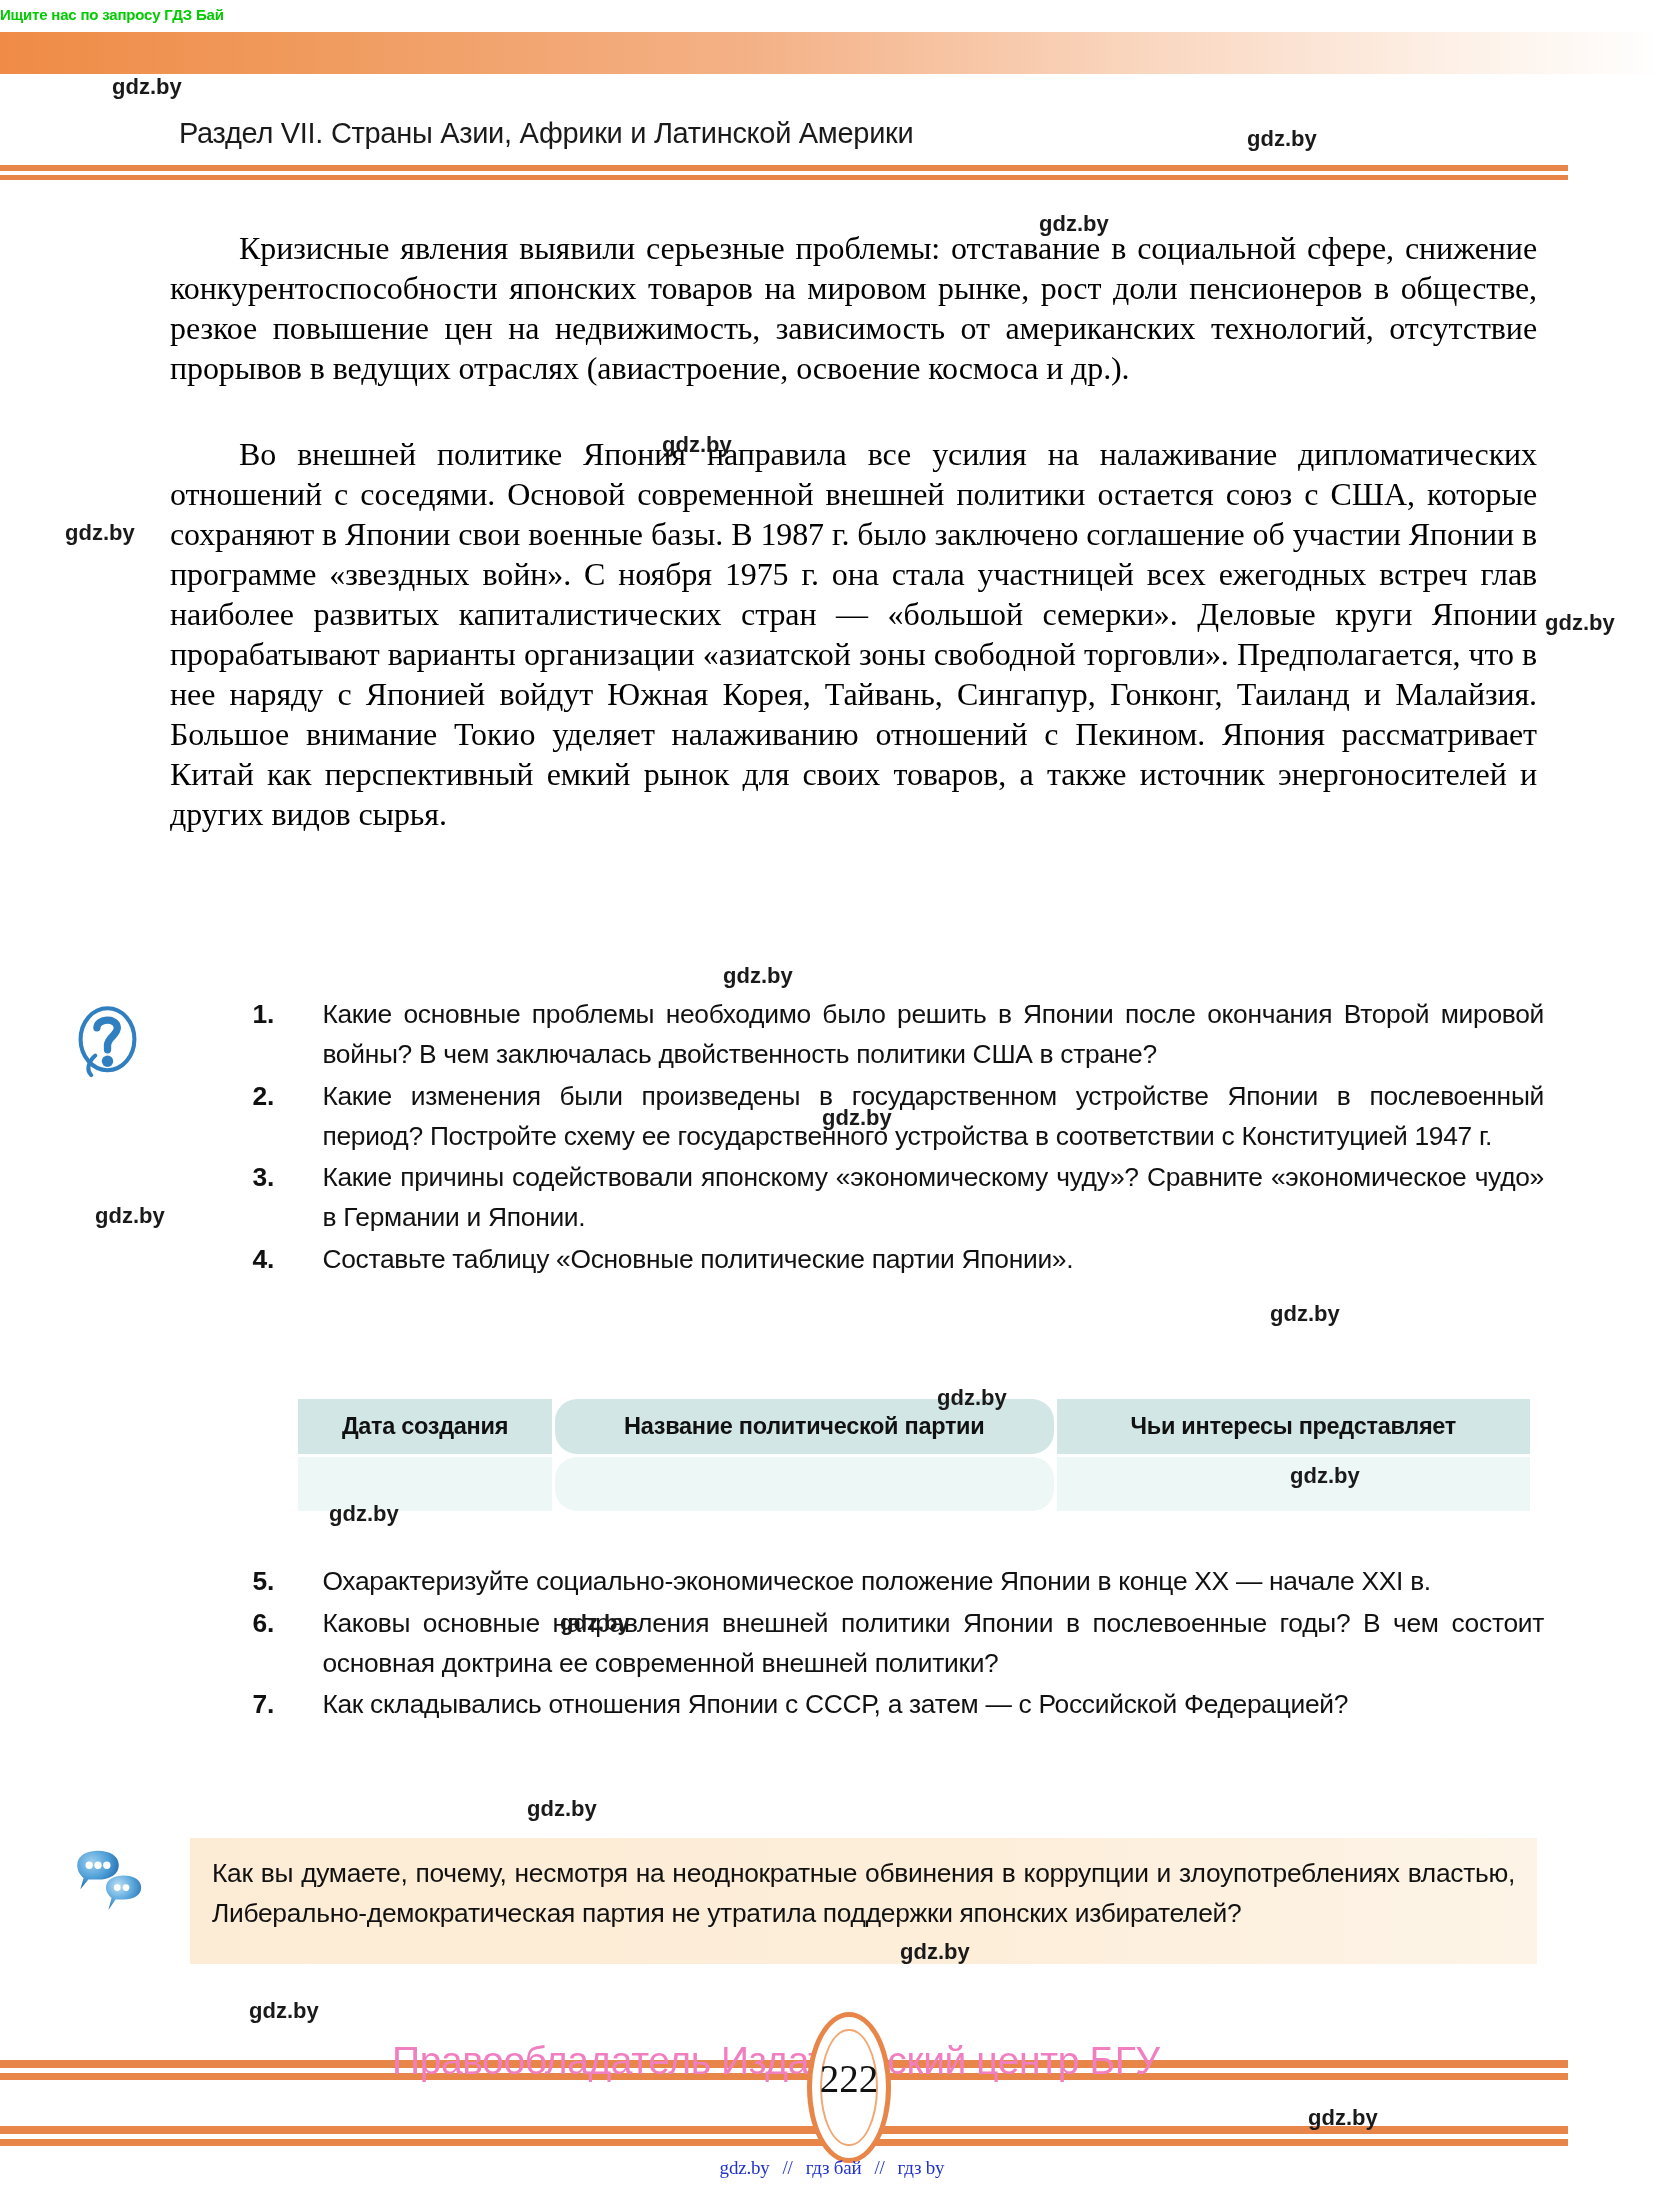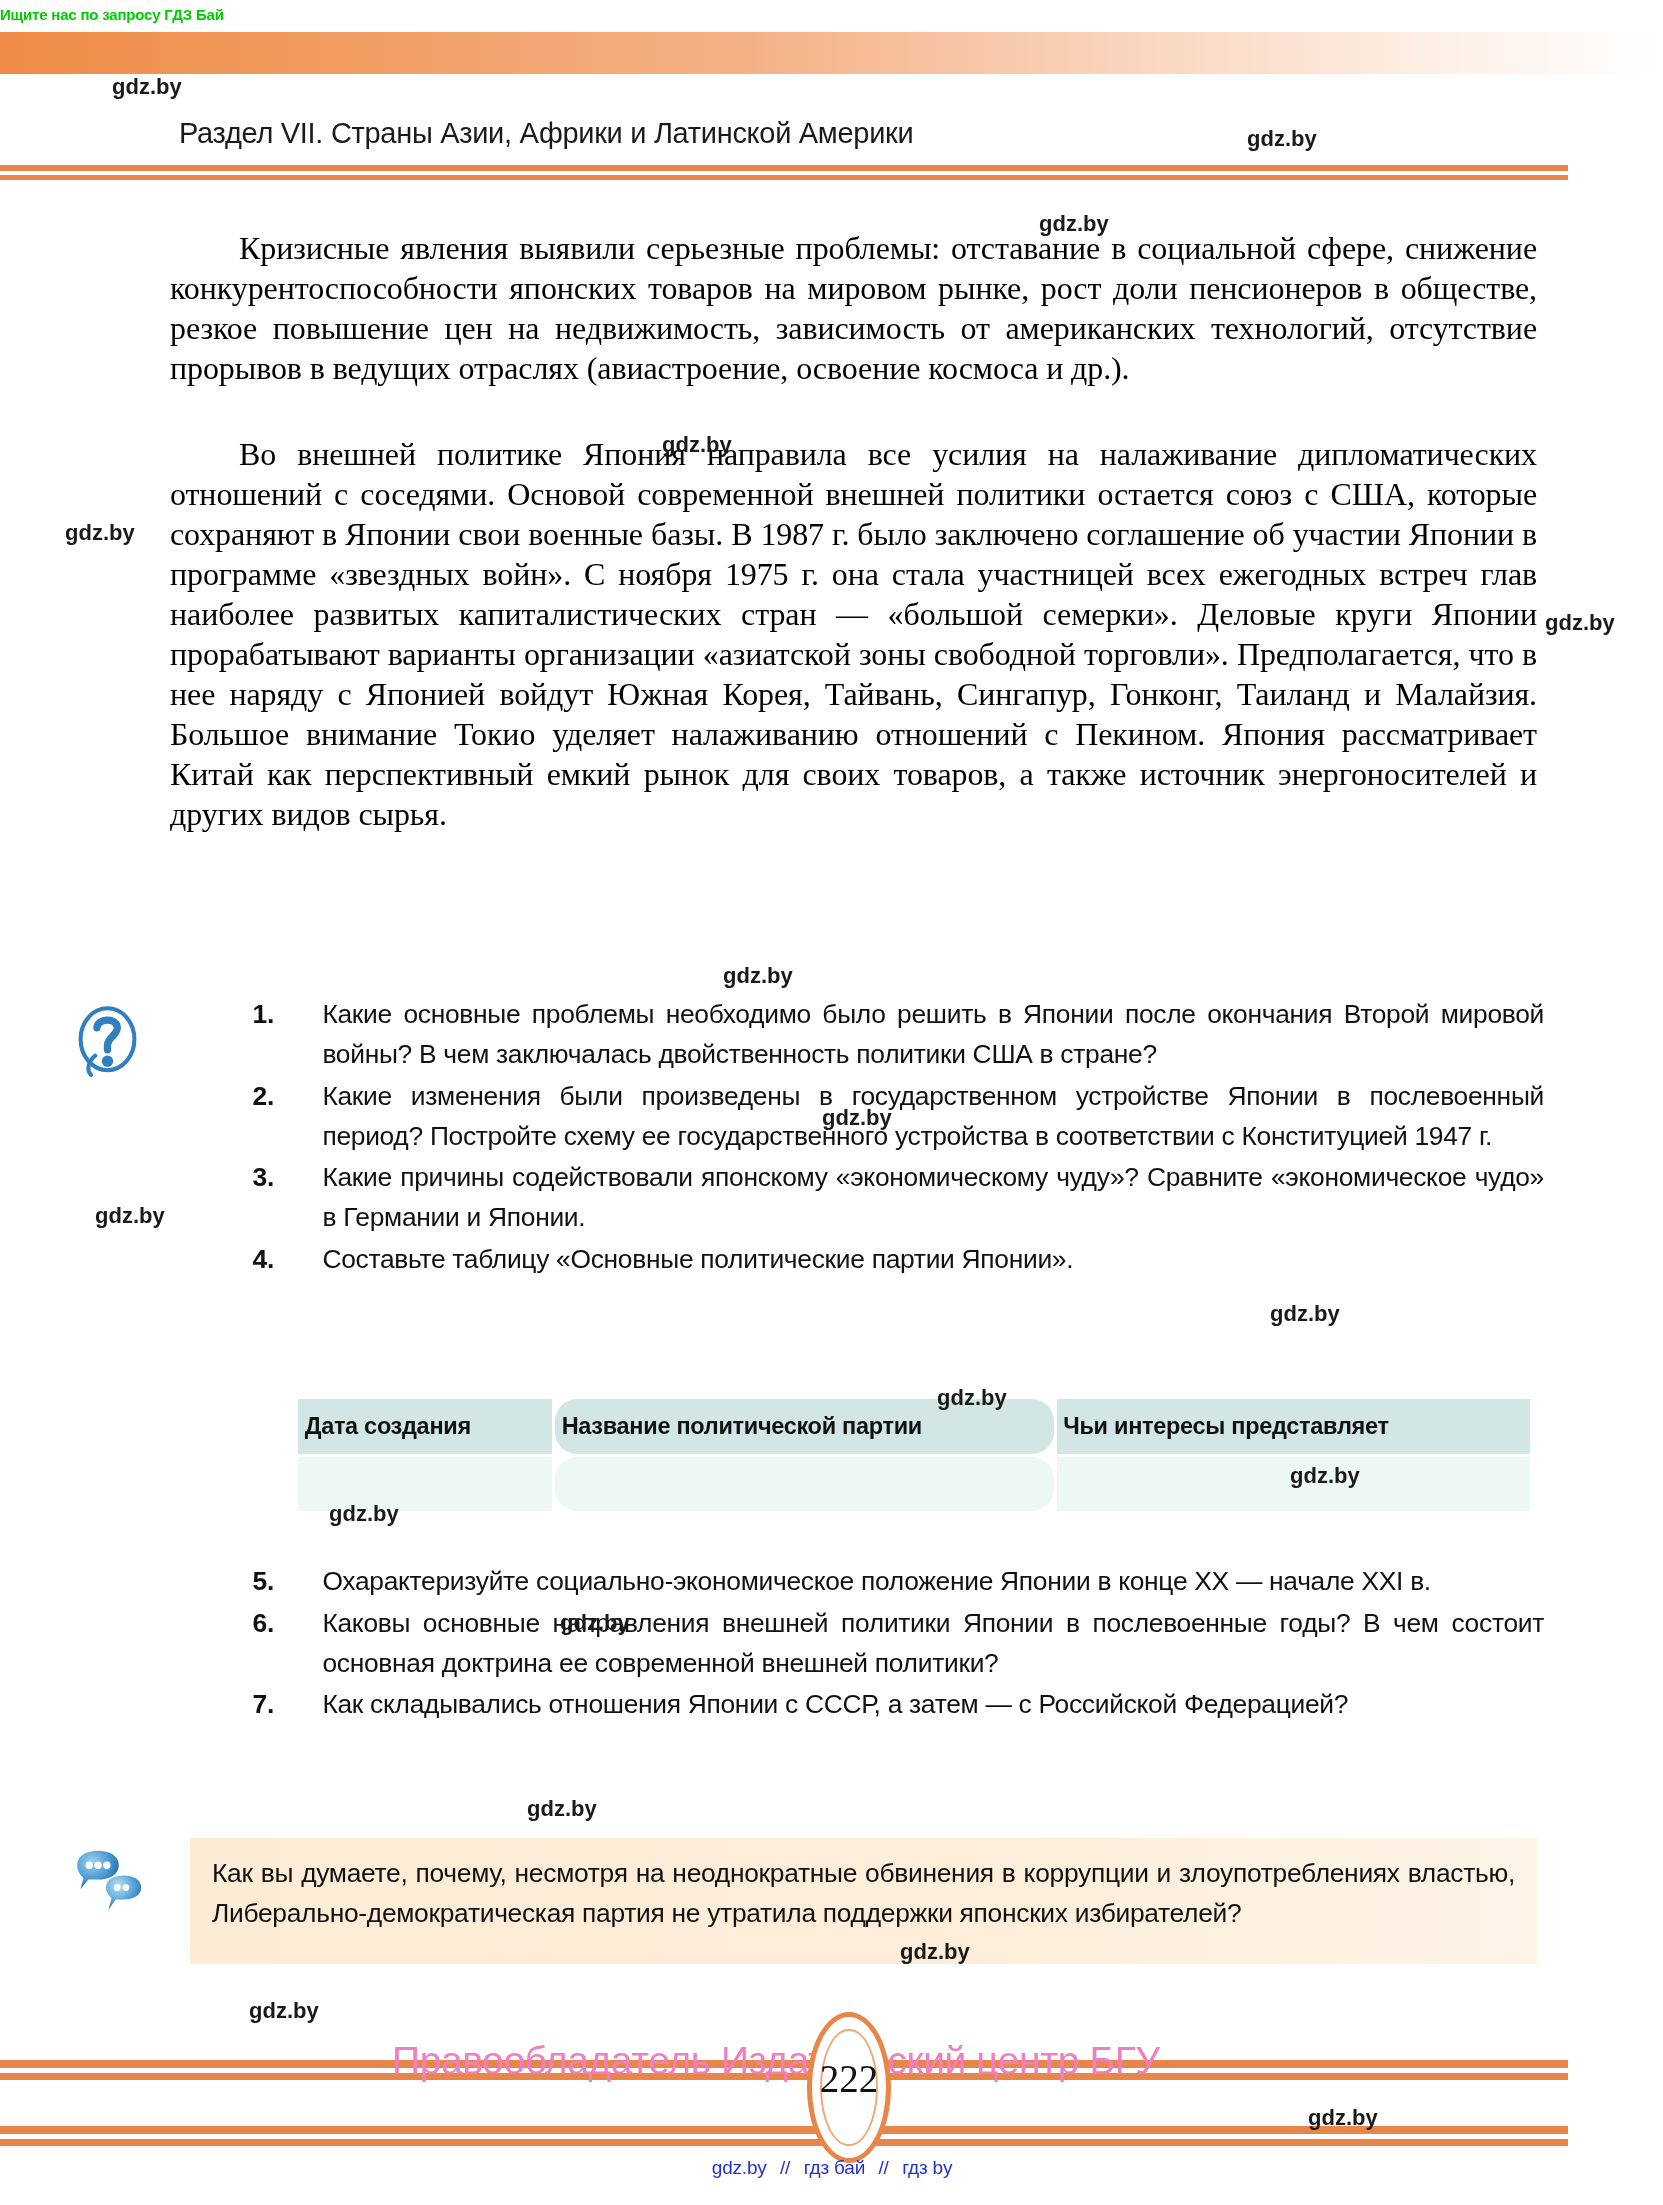--- a/index.html
+++ b/index.html
@@ -135,21 +135,21 @@
     border-spacing: 3.4px 3.4px;
     font-family: "Liberation Sans", sans-serif;
   }
   .party-table th {
     background: #d2e7e5;
     color: #111111;
     font-size: 23.5px;
     font-weight: bold;
     height: 55px;
     padding: 0 6.7px;
-    text-align: left;
+    text-align: center;
     letter-spacing: -0.3px;
   }
   .party-table td {
     background: #edf7f6;
     height: 52px;
   }
   .col-a { width: 245px; }
   .col-b { width: 496px; border-radius: 22px; }
   .col-c { width: 470px; }
 
@@ -251,21 +251,21 @@
     letter-spacing: -0.4px;
   }
 
   
   .bottom-links {
     position: absolute;
     left: 0;
     top: 2157px;
     width: 1664px;
     text-align: center;
-    font-family: Liberation Sans, sans-serif;
+    font-family: Liberation Serif, serif;
     font-size: 19px;
     color: #2233cc;
     letter-spacing: -0.2px;
   }
   .bottom-links span { margin: 0 4.2px; }
 
   
   .wm {
     position: absolute;
     font-family: "Liberation Sans", sans-serif;

